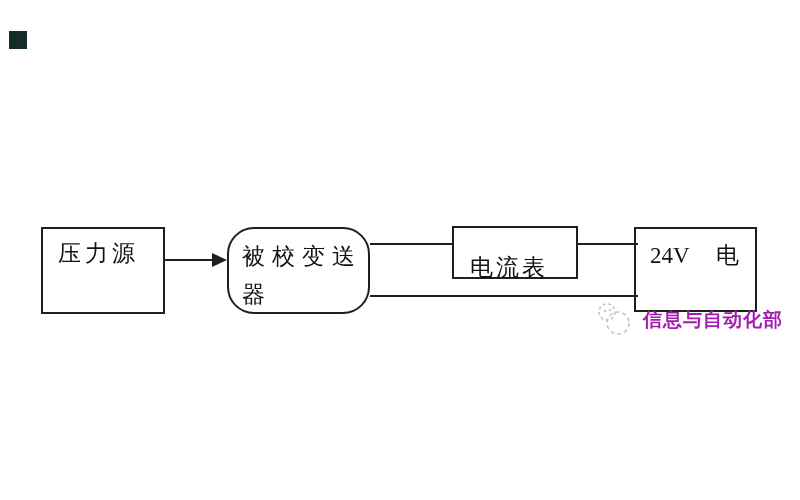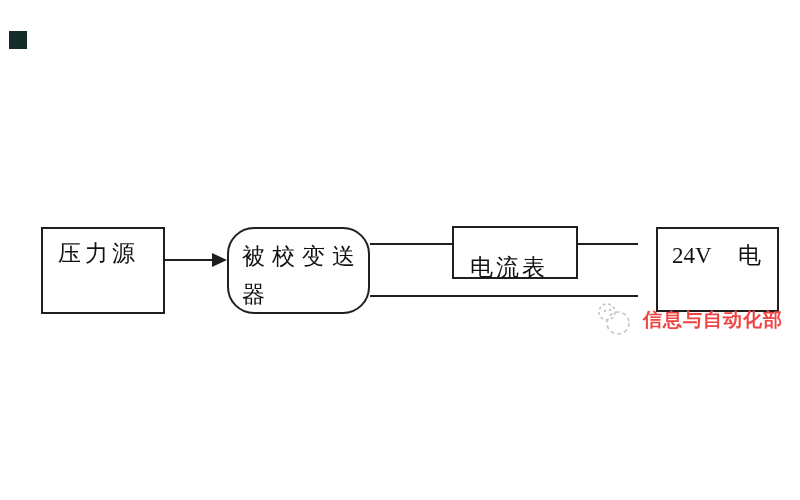--- a/index.html
+++ b/index.html
@@ -11,37 +11,37 @@
   .corner-square{position:absolute;left:9px;top:6px;width:18px;height:18px;background:#142d2b;}
   .bottom-rule{position:absolute;left:9px;top:488px;width:782px;height:3px;background:#142d2b;}
 
   
   .node{position:absolute;border:2px solid #1f1f1f;background:#ffffff;
         color:#111111;font-size:23px;box-sizing:border-box;}
   .n-pressure{left:41px;top:202px;width:124px;height:87px;padding:9px 0 0 15px;letter-spacing:4px;}
   .n-transmitter{left:227px;top:202px;width:143px;height:87px;padding:9px 0 0 13px;line-height:38px;border-radius:27px;}
   .n-transmitter .l1{letter-spacing:7px;}
   .n-ammeter{left:452px;top:201px;width:126px;height:53px;padding:24px 0 0 16px;letter-spacing:3px;}
-  .n-power{left:656px;top:202px;width:123px;height:85px;padding:8px 16px 10px 14px;line-height:37px;}
+  .n-power{left:634px;top:202px;width:123px;height:85px;padding:8px 16px 10px 14px;line-height:37px;}
   .n-power .row{display:flex;justify-content:space-between;}
 
   
   .wire{position:absolute;height:2px;background:#1f1f1f;}
   .arrow-line{left:165px;top:234px;width:48px;}
   .wire-top-a{left:370px;top:218px;width:82px;}
   .wire-top-b{left:578px;top:218px;width:60px;}
   .wire-bottom{left:370px;top:270px;width:268px;}
   .arrow-head{position:absolute;left:212px;top:228px;width:0;height:0;
       border-top:7px solid transparent;border-bottom:7px solid transparent;
       border-left:15px solid #1f1f1f;}
 
   
   .watermark{position:absolute;left:594px;top:276px;display:flex;align-items:flex-start;gap:7px;}
   .wm-text{font-family:"Liberation Sans","DejaVu Sans",sans-serif;font-weight:bold;
-      font-size:19px;letter-spacing:1px;color:#ef4444;margin-top:6px;white-space:nowrap;}
+      font-size:19px;letter-spacing:1px;color:#a21caf;margin-top:6px;white-space:nowrap;}
   .wm-logo{display:block;}
 </style>
 </head>
 <body>
 
 <div class="stage">
 
   <div class="corner-square"></div>
 
   <div class="node n-pressure">

